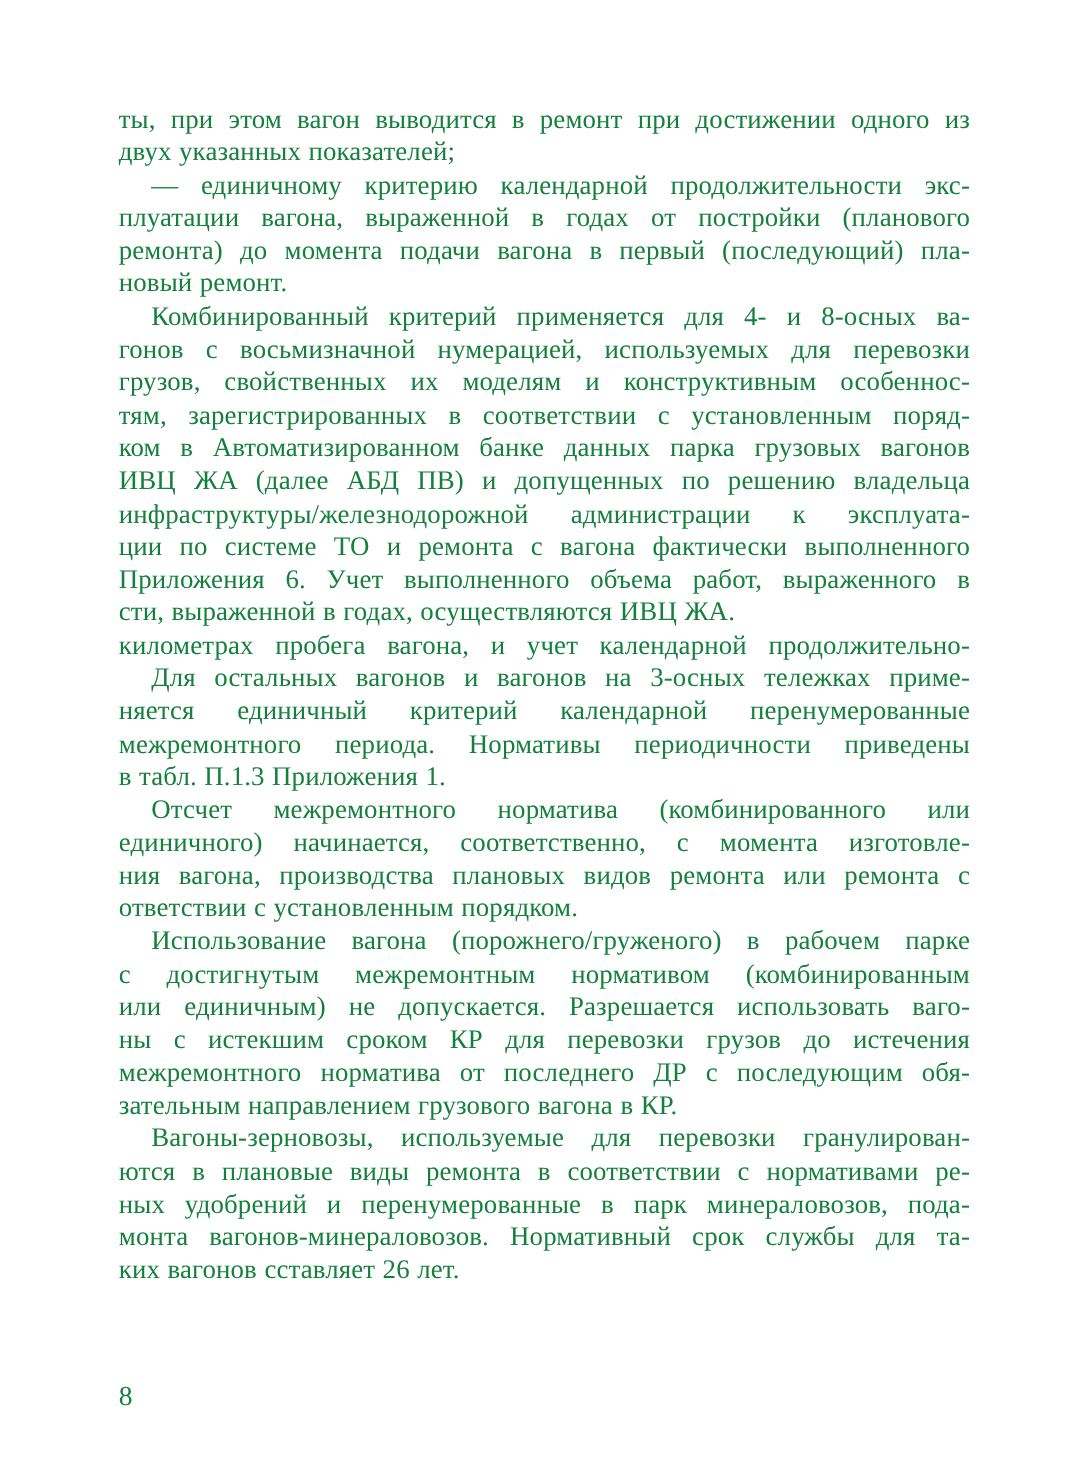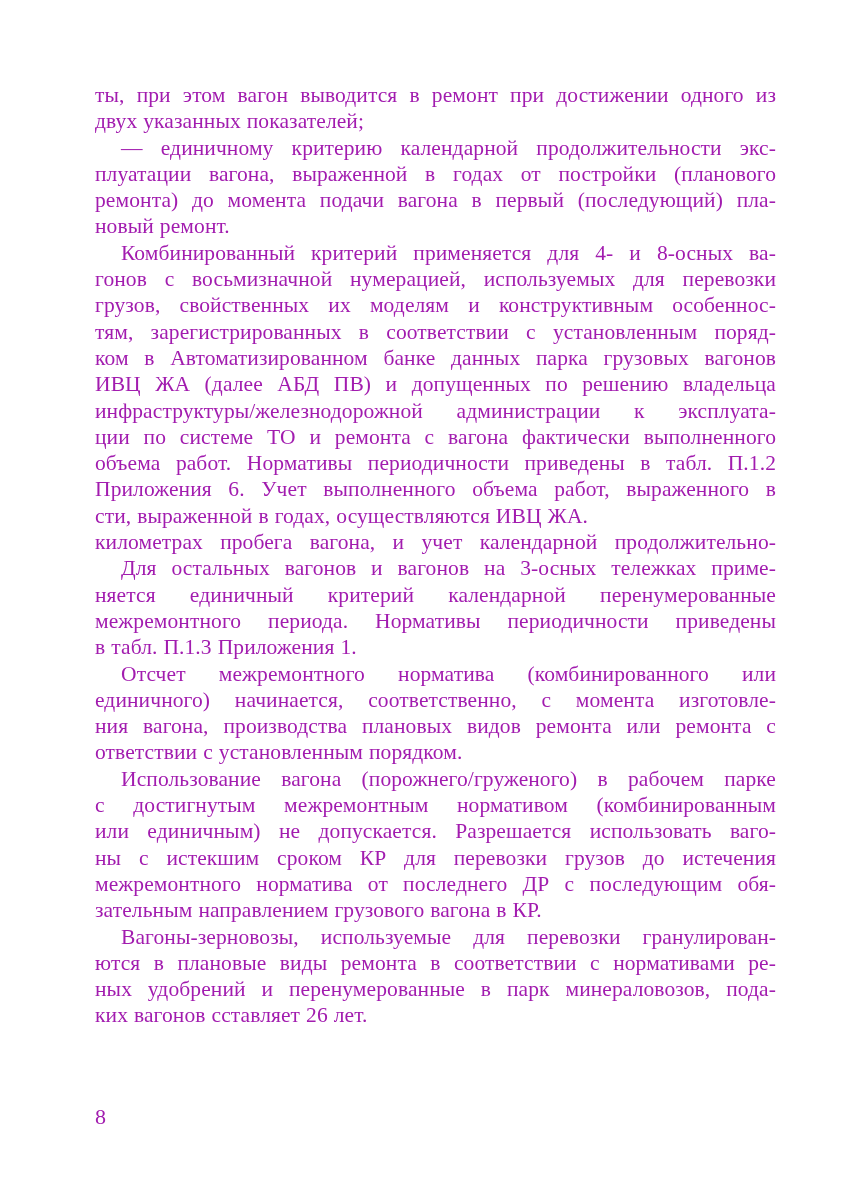--- a/index.html
+++ b/index.html
@@ -6,21 +6,21 @@
     margin: 0;
     padding: 0;
     background: #ffffff;
   }
   .page {
     position: relative;
     width: 857px;
     height: 1182px;
     background: #ffffff;
     font-family: "Liberation Serif", "DejaVu Serif", serif;
-    color: #a21caf;
+    color: #15803d;
     overflow: hidden;
   }
   .text-block {
     position: absolute;
     left: 95px;
     top: 82px;
     width: 681px;
   }
   .paragraph {
     margin: 0;
@@ -65,21 +65,20 @@
       </div>
       <div class="paragraph">
         <div class="line indent">Комбинированный критерий применяется для 4- и 8-осных ва-</div>
         <div class="line">гонов с восьмизначной нумерацией, используемых для перевозки</div>
         <div class="line">грузов, свойственных их моделям и конструктивным особеннос-</div>
         <div class="line">тям, зарегистрированных в соответствии с установленным поряд-</div>
         <div class="line">ком в Автоматизированном банке данных парка грузовых вагонов</div>
         <div class="line">ИВЦ ЖА (далее АБД ПВ) и допущенных по решению владельца</div>
         <div class="line">инфраструктуры/железнодорожной администрации к эксплуата-</div>
         <div class="line">ции по системе ТО и ремонта с вагона фактически выполненного</div>
-        <div class="line">объема работ. Нормативы периодичности приведены в табл. П.1.2</div>
         <div class="line">Приложения 6. Учет выполненного объема работ, выраженного в</div>
         <div class="line last">сти, выраженной в годах, осуществляются ИВЦ ЖА.</div>
         <div class="line">километрах пробега вагона, и учет календарной продолжительно-</div>
       </div>
       <div class="paragraph">
         <div class="line indent">Для остальных вагонов и вагонов на 3-осных тележках приме-</div>
         <div class="line">няется единичный критерий календарной перенумерованные</div>
         <div class="line">межремонтного периода. Нормативы периодичности приведены</div>
         <div class="line last">в табл. П.1.3 Приложения 1.</div>
       </div>
@@ -94,17 +93,18 @@
         <div class="line">с достигнутым межремонтным нормативом (комбинированным</div>
         <div class="line">или единичным) не допускается. Разрешается использовать ваго-</div>
         <div class="line">ны с истекшим сроком КР для перевозки грузов до истечения</div>
         <div class="line">межремонтного норматива от последнего ДР с последующим обя-</div>
         <div class="line last">зательным направлением грузового вагона в КР.</div>
       </div>
       <div class="paragraph">
         <div class="line indent">Вагоны-зерновозы, используемые для перевозки гранулирован-</div>
         <div class="line">ются в плановые виды ремонта в соответствии с нормативами ре-</div>
         <div class="line">ных удобрений и перенумерованные в парк минераловозов, пода-</div>
+        <div class="line">монта вагонов-минераловозов. Нормативный срок службы для та-</div>
         <div class="line last">ких вагонов сставляет 26 лет.</div>
       </div>
     </div>
   <div class="page-number">8</div>
 </div>
 
 </body></html>

